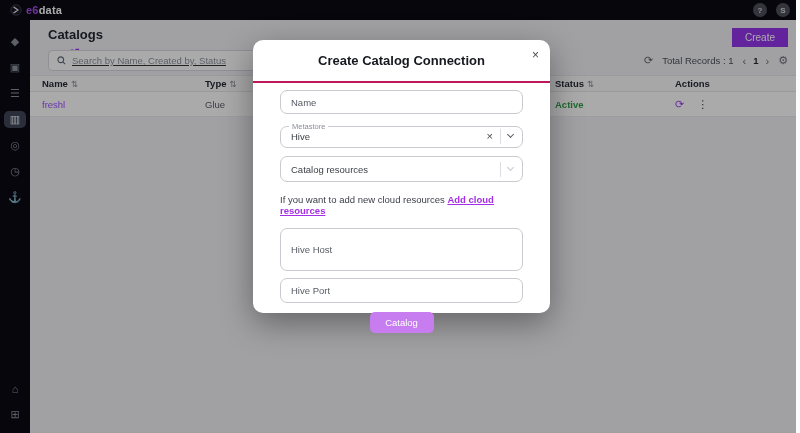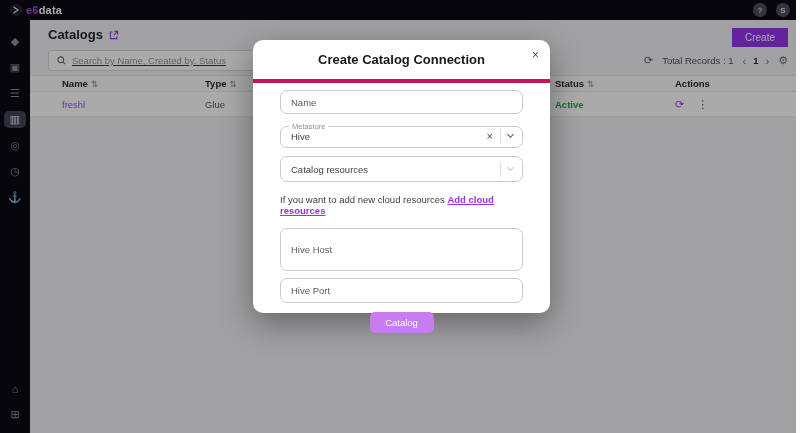--- a/index.html
+++ b/index.html
@@ -21,21 +21,21 @@
   
   .sidebar { position:absolute; top:20px; left:0; bottom:0; width:30px; background:#07070f;
              display:flex; flex-direction:column; align-items:center; padding:13px 0 10px; gap:9px; z-index:2; }
   .sb-item { width:22px; height:17px; display:flex; align-items:center; justify-content:center;
              border-radius:5px; color:#82869177; color:#8b8f9a; font-size:11px; cursor:pointer; }
   .sb-item.active { background:#3d4454; color:#e2e5ec; }
   .sb-spacer { flex:1; }
 
   
   .main { position:absolute; left:30px; top:20px; right:0; bottom:0; background:#f1f2f4; }
-  .page-head { position:absolute; top:7px; left:18px; display:flex; align-items:center; gap:6px; }
+  .page-head { position:absolute; top:7px; left:18px; display:flex; align-items:center; gap:6px;flex-direction:column; }
   .page-title { font-size:13px; font-weight:bold; color:#20242e; }
   .create-btn { position:absolute; top:8px; right:12px; height:19px; padding:0 13px; background:#9333ea;
                 color:#fff; font-size:10px; border:none; border-radius:0; cursor:pointer; }
   .toolbar-row { position:absolute; top:30px; left:18px; right:12px; display:flex;
                  justify-content:space-between; align-items:center; }
   .search-box { width:211px; height:21px; background:#fff; border:1px solid #d7d7dc; border-radius:4px;
                 display:flex; align-items:center; padding:0 8px; gap:6px; }
   .search-box input { border:none; outline:none; flex:1; font-size:9.5px; color:#333; background:transparent;
                       font-family:"Liberation Sans", sans-serif;text-decoration:underline; }
   .search-box input::placeholder { color:#8b919a; }
@@ -47,36 +47,36 @@
   .pager-num { font-weight:bold; color:#23272f; }
   .gear { font-size:11px; color:#6b6f77; }
 
   
   .table { position:absolute; top:55px; left:0; right:0; }
   .thead { height:17px; display:flex; align-items:center; background:#fafafb;
            border-top:1px solid #e7e7ea; border-bottom:1px solid #e7e7ea;
            font-size:9.5px; font-weight:bold; color:#23272f; }
   .trow { height:25px; display:flex; align-items:center; background:#ffffff;
           border-bottom:1px solid #ececef; font-size:9.5px; }
-  .c-name { width:175px; padding-left:32px; }
+  .c-name { width:175px; padding-left:12px; }
   .c-type { width:350px; }
   .c-status { width:120px; }
   .c-actions { flex:1; display:flex; align-items:center; }
   .sort { font-size:8.5px; color:#8a8a92; margin-left:3px; font-weight:normal; }
   .row-name { color:#9b4dff; cursor:pointer; }
   .row-type { color:#555a62; }
   .row-status { color:#2f9e44; font-weight:bold; }
   .action-refresh { color:#9333ea; font-size:11px; cursor:pointer; }
   .kebab { color:#3a3e46; font-size:11px; margin-left:13px; cursor:pointer; letter-spacing:0; }
 
   
   .overlay { position:absolute; inset:0; background:rgba(5,5,10,.34); z-index:5; }
   .modal { position:absolute; left:253px; top:40px; width:297px; height:273px; background:#fff;
            border-radius:10px; box-shadow:0 10px 32px rgba(0,0,0,.38); z-index:6; }
-  .modal-head { position:relative; height:43px; border-bottom:4px solid #be185d;
+  .modal-head { position:relative; height:43px; border-bottom:2px solid #be185d;
                 display:flex; align-items:center; justify-content:center; }
   .modal-title { font-size:13px; font-weight:bold; color:#15181e; }
   .modal-close { position:absolute; top:9px; right:11px; font-size:12px; color:#4a4a52; cursor:pointer; line-height:1; }
   .modal-body { padding:0 27px; }
   .f-input { width:100%; height:24px; border:1px solid #c9c9cf; border-radius:7px; padding:0 10px;
              font-size:9.5px; color:#333; outline:none; font-family:"Liberation Sans", sans-serif; background:#fff; }
   .f-input::placeholder { color:#565b63; }
   .mt7 { margin-top:7px; } .mt8 { margin-top:8px; } .mt12 { margin-top:12px; }
   .fieldset { border:1px solid #c9c9cf; border-radius:7px; height:26px; padding:0;
               display:block; position:relative; }

